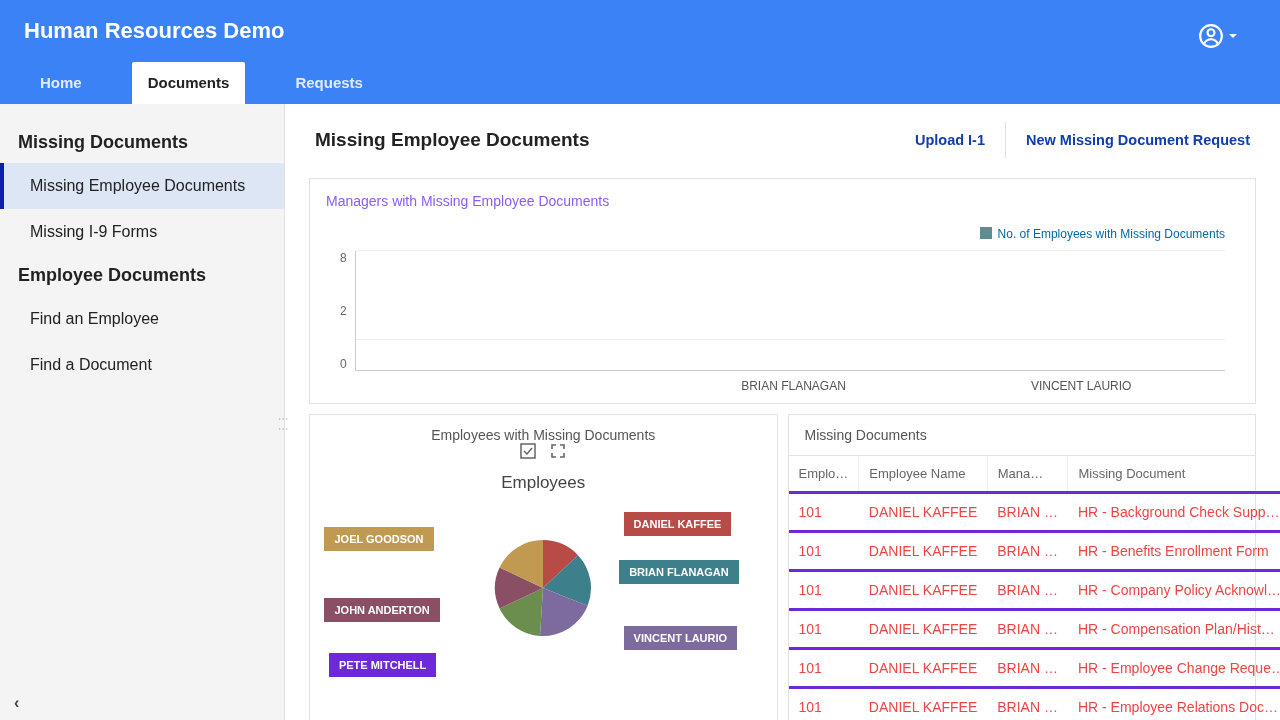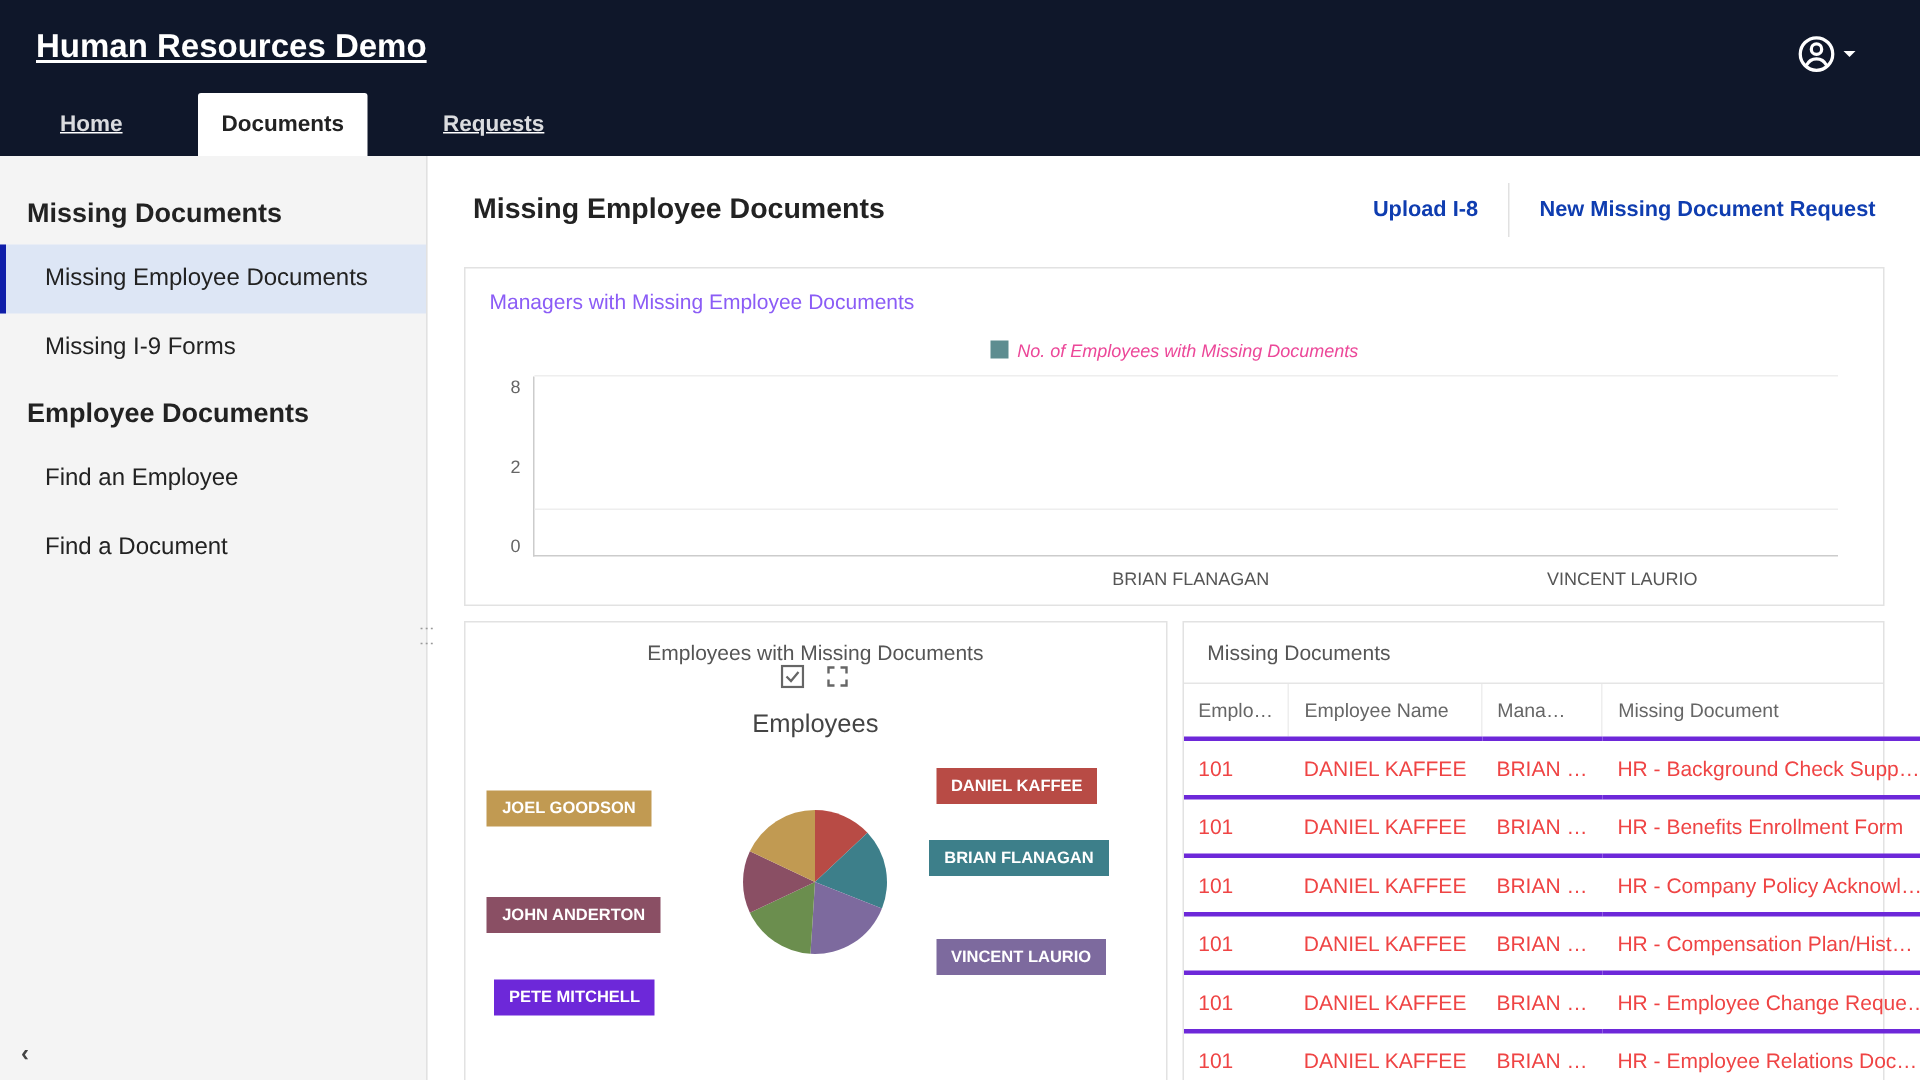--- a/index.html
+++ b/index.html
@@ -1,17 +1,17 @@
 <!DOCTYPE html>
 <html><head>
 <meta charset="utf-8">
 <style>
   * { box-sizing: border-box; margin: 0; padding: 0; }
   body { font-family: -apple-system, BlinkMacSystemFont, "Segoe UI", Arial, sans-serif; background: #fff; color: #222; }
-  .header { background: #0f172a; color: #fff; padding: 18px 24px 0 24px; text-decoration: underline; }
+  .header { background: #3b82f6; color: #fff; padding: 18px 24px 0 24px; }
   .header-top { display: flex; justify-content: space-between; align-items: center; }
   .app-title { font-size: 22px; font-weight: 700; padding-bottom: 10px; }
   .user-icon-group { display: flex; align-items: center; gap: 4px; cursor: pointer; padding-right: 18px; }
   .tabs { display: flex; gap: 34px; margin-top: 8px; }
   .tab { padding: 12px 16px 13px 16px; font-size: 15px; font-weight: 600; color: rgba(255,255,255,0.85); cursor: pointer; }
   .tab.active { background: #fff; color: #222; border-top-left-radius: 2px; border-top-right-radius: 2px; }
 
   .body { display: flex; height: calc(720px - 100px); position: relative; }
   .sidebar { width: 285px; background: #f4f4f4; border-right: 1px solid #e1e1e1; padding-top: 18px; overflow-y: auto; }
   .sidebar-heading { font-size: 18px; font-weight: 700; color: #222; padding: 10px 20px 10px 18px; }
@@ -27,21 +27,21 @@
   .content-actions { display: flex; align-items: center; gap: 20px; }
   .content-actions .divider { width: 1px; height: 36px; background: #e1e1e1; }
   .link-btn { color: #0f3db0; font-weight: 600; font-size: 14.5px; cursor: pointer; }
 
   .panels { padding: 14px 24px; display: flex; flex-direction: column; gap: 10px; }
   .card { border: 1px solid #e2e2e2; background: #fff; }
   .card-title { font-size: 14px; color: #8b5cf6; padding: 14px 16px; }
 
   
   .chart-area { padding: 0 30px 10px 30px; }
-  .legend-row { display: flex; justify-content: center; font-size: 12px; color: #ec4899; padding: 4px 0 6px 0; font-style: italic; }
+  .legend-row { display: flex; justify-content: flex-end; font-size: 12px; color: #0369a1; padding: 4px 0 6px 0; }
   .legend-swatch { width: 12px; height: 12px; background: #5d8d90; display: inline-block; margin-right: 6px; }
   .plot { display: flex; height: 120px; margin-top: 4px; }
   .y-axis { display: flex; flex-direction: column; justify-content: space-between; align-items: flex-end; font-size: 12px; color: #666; padding-right: 8px; }
   .bars-wrap { flex: 1; position: relative; border-left: 1px solid #ccc; border-bottom: 1px solid #ccc; display: flex; align-items: flex-end; }
   .grid-line { position: absolute; left: 0; right: 0; border-top: 1px solid #eee; }
   .bar-col { flex: 1; display: flex; flex-direction: column; align-items: center; justify-content: flex-end; }
   .bar { width: 76%; background: #6b9699; }
   .x-labels { display: flex; font-size: 12px; color: #555; padding-top: 8px; margin-left: 22px; }
   .x-lab { flex: 1; text-align: center; }
 
@@ -106,21 +106,21 @@
       <li>Find a Document</li>
     </ul>
   </div>
   <div class="drag-dots">⋮⋮</div>
   <div class="collapse-caret">‹</div>
 
   <div class="content">
     <div class="content-header">
       <div class="content-title">Missing Employee Documents</div>
       <div class="content-actions">
-        <span class="link-btn">Upload I-8</span>
+        <span class="link-btn">Upload I-1</span>
         <span class="divider"></span>
         <span class="link-btn">New Missing Document Request</span>
       </div>
     </div>
 
     <div class="panels">
 
       <div class="card">
         <div class="card-title">Managers with Missing Employee Documents</div>
         <div class="chart-area">

